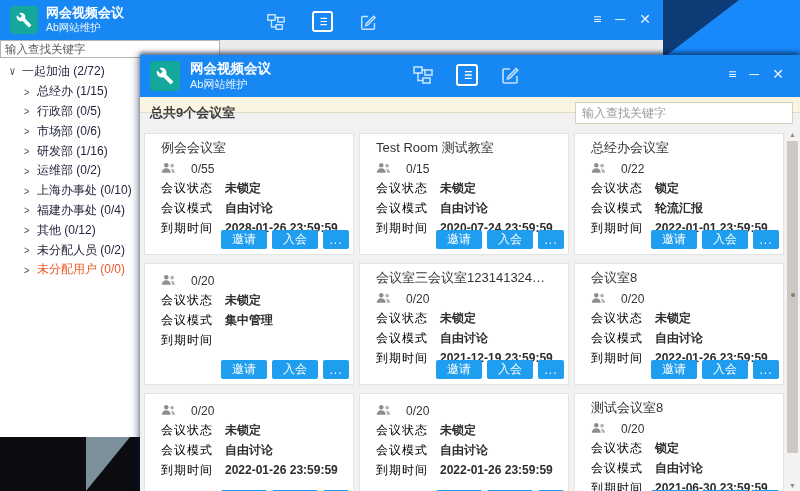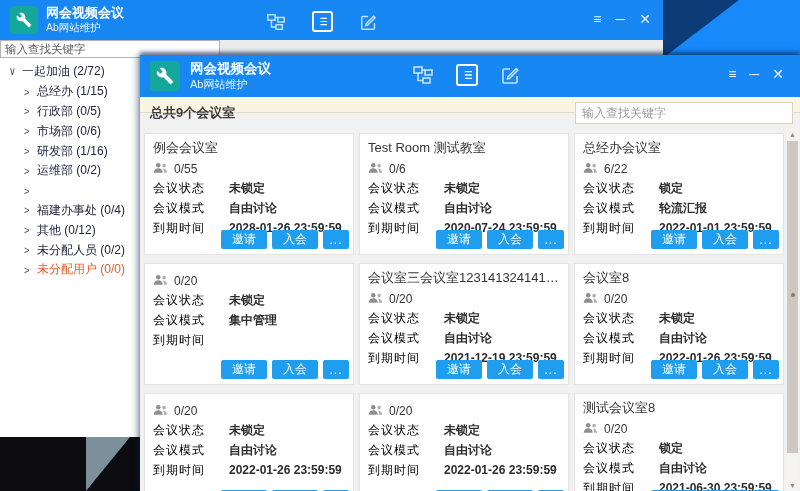--- a/index.html
+++ b/index.html
@@ -63,27 +63,27 @@
                 border-bottom:1px solid #e3dbc2; }
   .fg-summary { position:absolute; left:10px; top:7px; font-size:13px; font-weight:bold; color:#3c3c3c; }
   .fg-search  { position:absolute; left:435px; top:5px; width:218px; height:22px; background:#fff;
                 border:1px solid #d8d1bf; font-size:12px; padding:0 6px; color:#333; outline:none;
                 font-family:"Liberation Sans","DejaVu Sans",sans-serif; }
   .fg-search::placeholder { color:#9a9a9a; }
   .fg-content { position:absolute; left:0; top:73px; width:660px; height:363px; background:#f1f1f1; }
   .cards { position:absolute; left:4px; top:5px; width:640px; display:grid;
            grid-template-columns:repeat(3,210px); gap:8px 5px; }
   .card { position:relative; width:210px; height:122px; background:#fff; border:1px solid #e3e3e3;
-          padding:5px 8px; overflow:hidden; }
+          padding:5px 16px; overflow:hidden; }
   .card-title { font-size:13px; color:#333; font-weight:500; white-space:nowrap; overflow:hidden;
                 text-overflow:ellipsis; line-height:18px; }
-  .card-count { margin-top:4px; display:flex; align-items:center; gap:6px; font-size:12px; color:#333; height:15px; }
+  .card-count { margin-top:4px; display:flex; align-items:center; gap:15px; font-size:12px; color:#333; height:15px; }
   .info-row   { margin-top:5px; font-size:12px; display:flex; line-height:15px; }
   .info-label { color:#000000; width:58px; letter-spacing:1px; flex:0 0 58px; }
-  .info-value { color:#2d2d2d; font-weight:bold; margin-left:18px; white-space:nowrap; }
+  .info-value { color:#2d2d2d; font-weight:bold; margin-left:6px; white-space:nowrap; }
   .card-buttons { position:absolute; right:4px; bottom:5px; display:flex; gap:5px; }
   .btn { background:#1f9ef0; color:#fff; font-size:12px; height:19px; width:46px; border:none;
          display:flex; align-items:center; justify-content:center; border-radius:2px; cursor:pointer;
          font-family:"Liberation Sans","DejaVu Sans",sans-serif; }
   .btn.more { width:26px; letter-spacing:1px; }
   
   .fg-scrollbar { position:absolute; left:646px; top:0; width:13px; height:363px; background:#f4f3f2; }
   .sb-arrow { position:absolute; left:0; width:13px; height:12px; color:#8c8c8c; font-size:7px;
               display:flex; align-items:center; justify-content:center; cursor:pointer; }
   .sb-up   { top:0; }
@@ -167,20 +167,21 @@
     <span class="tree-label">研发部 (1/16)</span>
   </div>
 
   <div class="tree-item child">
     <span class="chev">&gt;</span>
     <span class="tree-label">运维部 (0/2)</span>
   </div>
 
   <div class="tree-item child">
     <span class="chev">&gt;</span>
+    <span class="tree-label">上海办事处 (0/10)</span>
   </div>
 
   <div class="tree-item child">
     <span class="chev">&gt;</span>
     <span class="tree-label">福建办事处 (0/4)</span>
   </div>
 
   <div class="tree-item child">
     <span class="chev">&gt;</span>
     <span class="tree-label">其他 (0/12)</span>
@@ -282,21 +283,21 @@
     <div class="card-title">Test Room 测试教室</div>
     <div class="card-count">
       <span>
         <svg width="15" height="13" viewBox="0 0 20 16" fill="#8e8e8e">
                 <circle cx="7" cy="5" r="3"></circle>
                 <path d="M1 15c0-3.3 2.7-6 6-6s6 2.7 6 6z"></path>
                 <circle cx="14.8" cy="5.5" r="2.4" opacity=".7"></circle>
                 <path d="M13.4 9.3c3 .2 5.4 2.7 5.4 5.7h-4.1c0-2.1-.5-4.1-1.3-5.7z" opacity=".7"></path>
               </svg>
       </span>
-      <span class="count-text">0/6</span>
+      <span class="count-text">0/15</span>
     </div>
     <div class="info-row">
             <span class="info-label lbl-status">会议状态</span>
             <span class="info-value val-status">未锁定</span>
           </div>
     <div class="info-row">
             <span class="info-label lbl-mode">会议模式</span>
             <span class="info-value val-mode">自由讨论</span>
           </div>
     <div class="info-row">
@@ -314,21 +315,21 @@
     <div class="card-title">总经办会议室</div>
     <div class="card-count">
       <span>
         <svg width="15" height="13" viewBox="0 0 20 16" fill="#8e8e8e">
                 <circle cx="7" cy="5" r="3"></circle>
                 <path d="M1 15c0-3.3 2.7-6 6-6s6 2.7 6 6z"></path>
                 <circle cx="14.8" cy="5.5" r="2.4" opacity=".7"></circle>
                 <path d="M13.4 9.3c3 .2 5.4 2.7 5.4 5.7h-4.1c0-2.1-.5-4.1-1.3-5.7z" opacity=".7"></path>
               </svg>
       </span>
-      <span class="count-text">6/22</span>
+      <span class="count-text">0/22</span>
     </div>
     <div class="info-row">
             <span class="info-label lbl-status">会议状态</span>
             <span class="info-value val-status">锁定</span>
           </div>
     <div class="info-row">
             <span class="info-label lbl-mode">会议模式</span>
             <span class="info-value val-mode">轮流汇报</span>
           </div>
     <div class="info-row">

